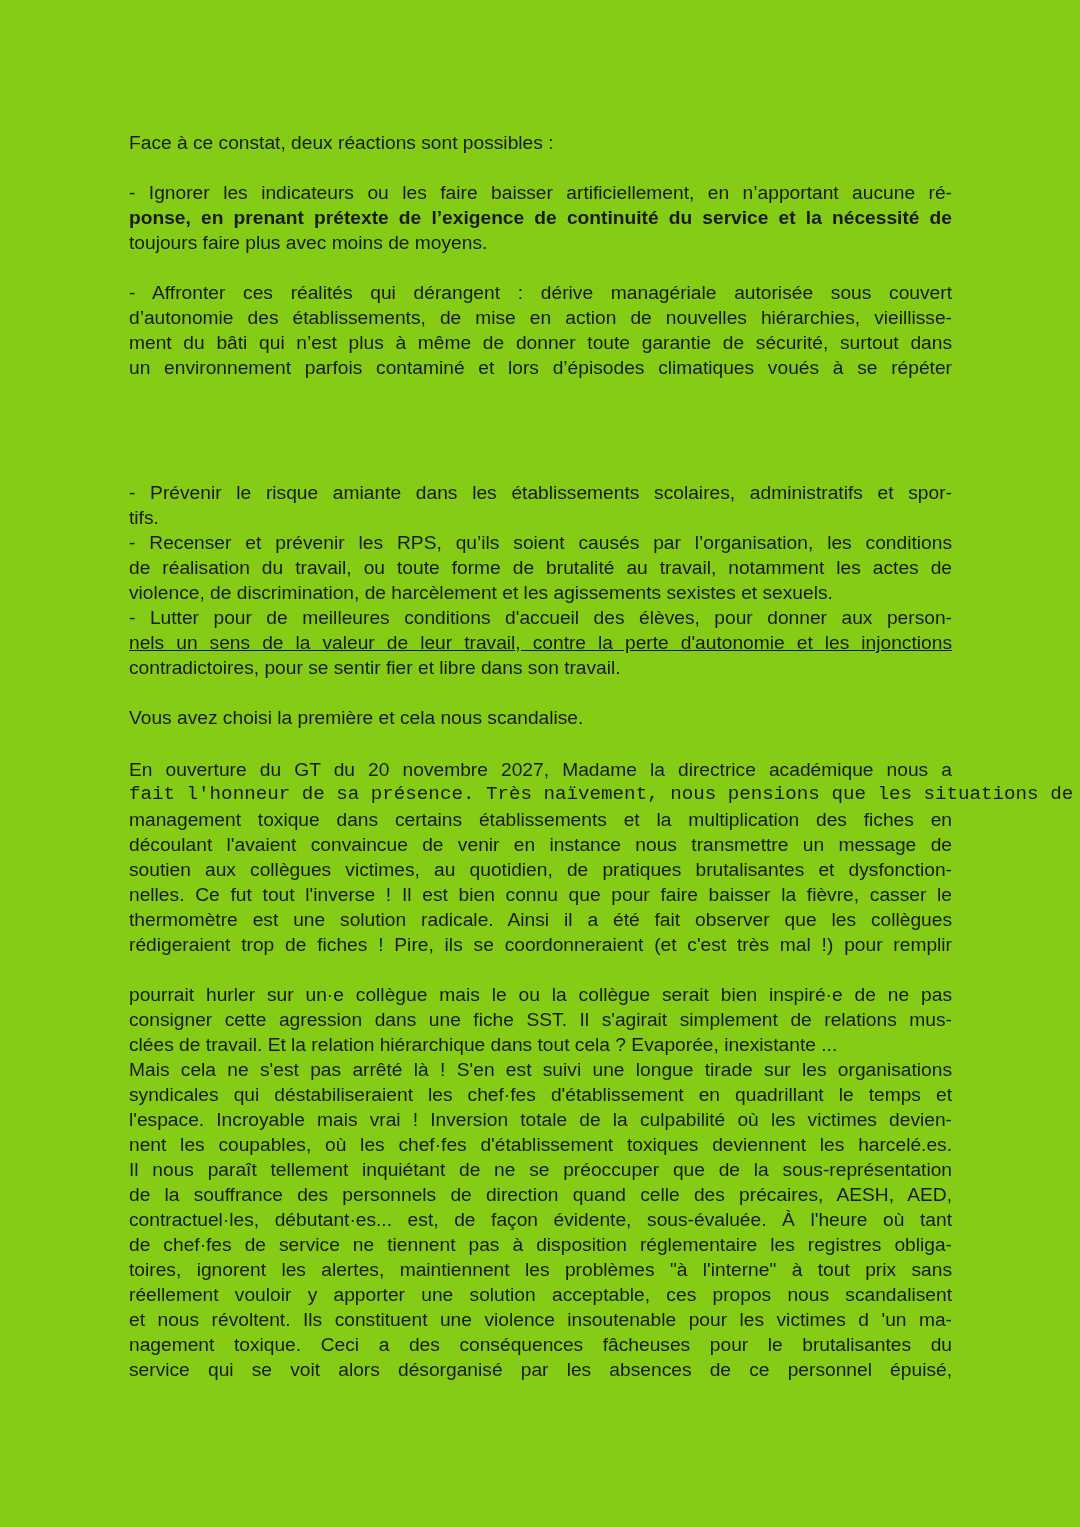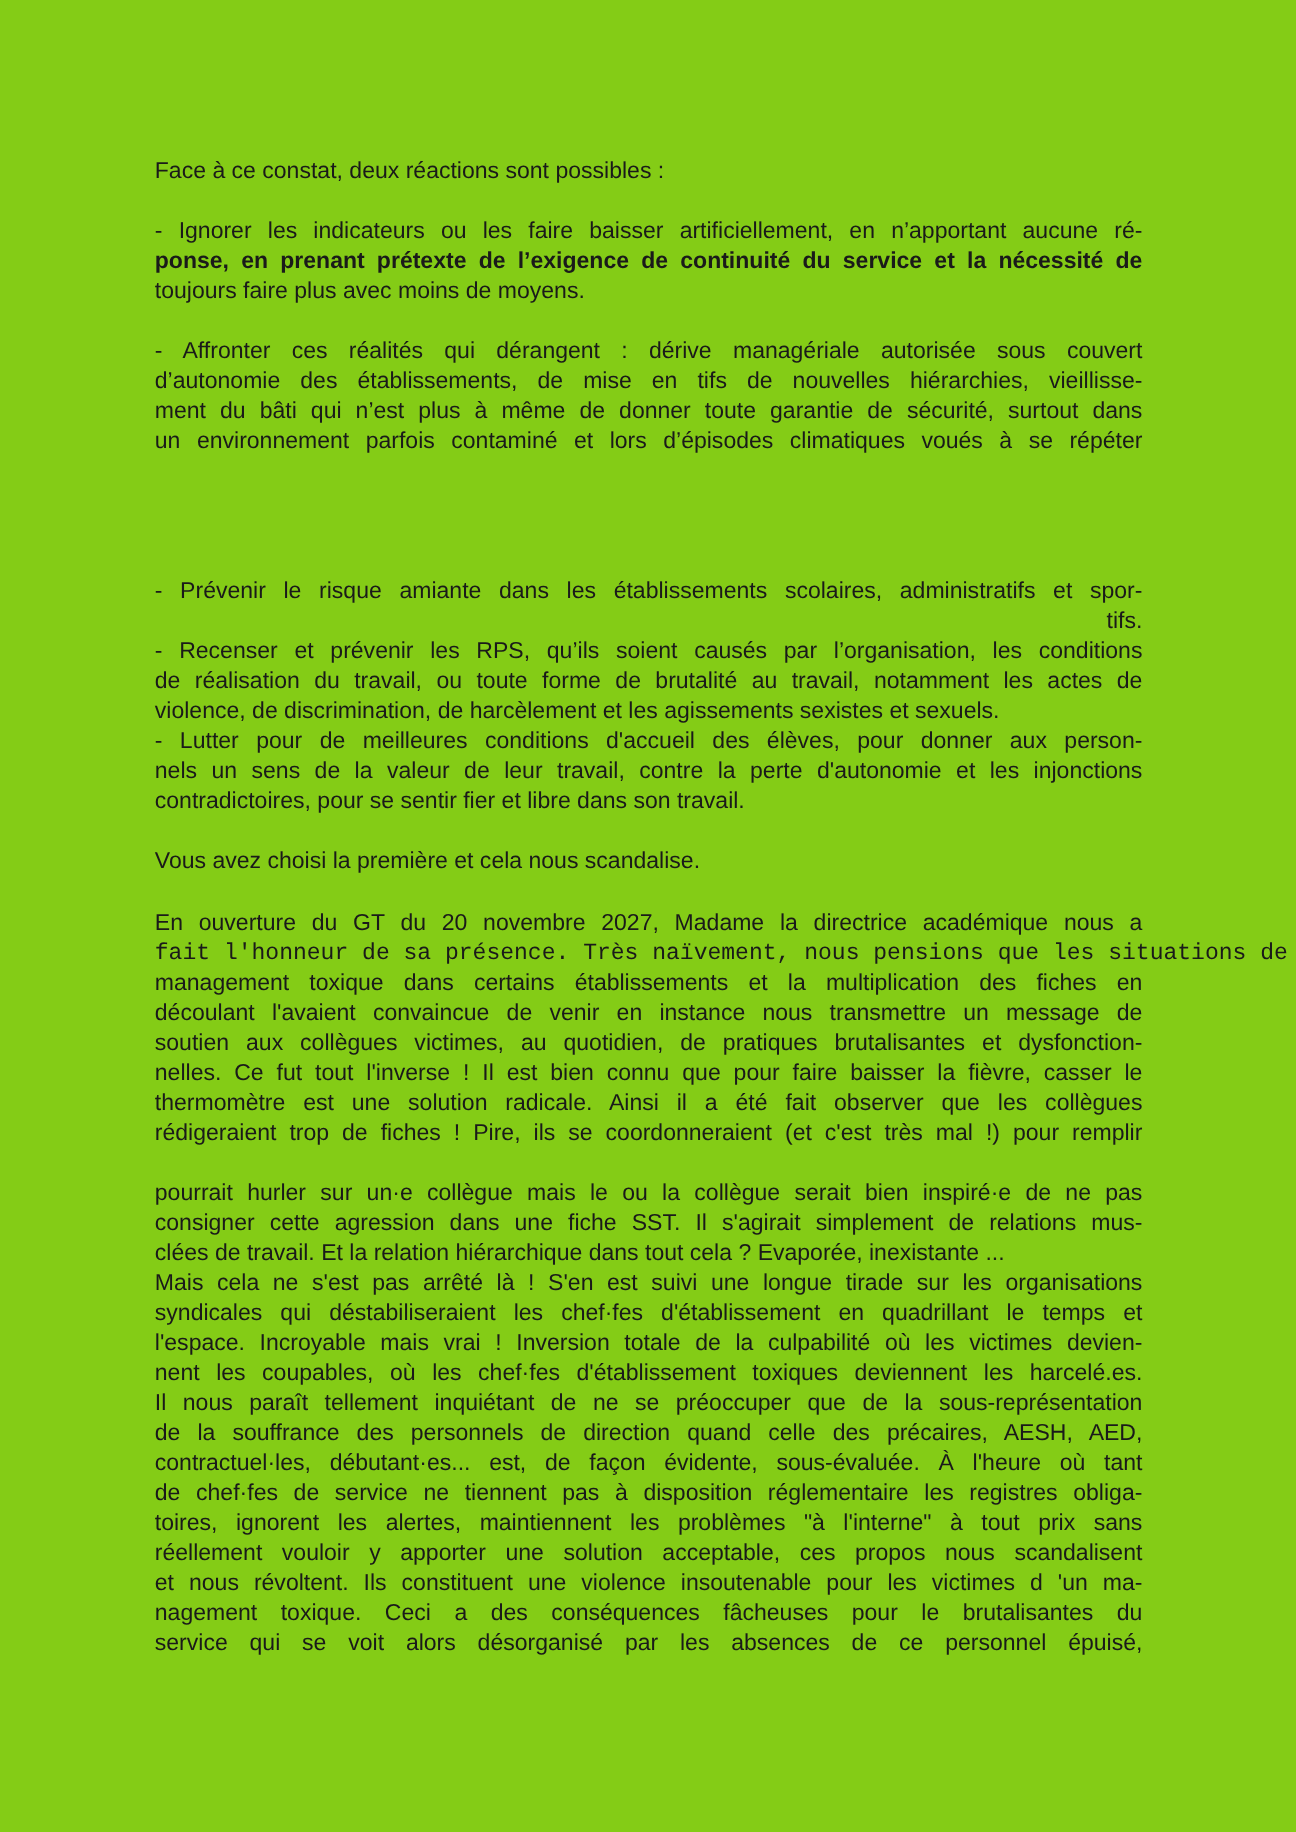--- a/index.html
+++ b/index.html
@@ -20,30 +20,30 @@
 </style>
 </head>
 <body>
 
 <div class="page" id="page">
     <div class="line left" style="top: 130px;">Face à ce constat, deux réactions sont possibles :</div>
     <div class="line justify" style="top: 180px;">- Ignorer les indicateurs ou les faire baisser artificiellement, en n’apportant aucune ré-</div>
     <div class="line justify" style="top: 205px; font-weight: bold;">ponse, en prenant prétexte de l’exigence de continuité du service et la nécessité de</div>
     <div class="line left" style="top: 230px;">toujours faire plus avec moins de moyens.</div>
     <div class="line justify" style="top: 280px;">- Affronter ces réalités qui dérangent : dérive managériale autorisée sous couvert</div>
-    <div class="line justify" style="top: 305px;">d’autonomie des établissements, de mise en tifs de nouvelles hiérarchies, vieillisse-</div>
+    <div class="line justify" style="top: 305px;">d’autonomie des établissements, de mise en action de nouvelles hiérarchies, vieillisse-</div>
     <div class="line justify" style="top: 330px;">ment du bâti qui n’est plus à même de donner toute garantie de sécurité, surtout dans</div>
     <div class="line justify" style="top: 355px;">un environnement parfois contaminé et lors d’épisodes climatiques voués à se répéter</div>
     <div class="line justify" style="top: 480px;">- Prévenir le risque amiante dans les établissements scolaires, administratifs et spor-</div>
-    <div class="line left" style="top: 505px; text-align: right;">tifs.</div>
+    <div class="line left" style="top: 505px;">tifs.</div>
     <div class="line justify" style="top: 530px;">- Recenser et prévenir les RPS, qu’ils soient causés par l’organisation, les conditions</div>
     <div class="line justify" style="top: 555px;">de réalisation du travail, ou toute forme de brutalité au travail, notamment les actes de</div>
     <div class="line left" style="top: 580px;">violence, de discrimination, de harcèlement et les agissements sexistes et sexuels.</div>
     <div class="line justify" style="top: 605px;">- Lutter pour de meilleures conditions d'accueil des élèves, pour donner aux person-</div>
-    <div class="line justify" style="top: 630px;">nels un sens de la valeur de leur travail, contre la perte d'autonomie et les injonctions</div>
+    <div class="line justify" style="top: 630px; text-decoration: underline;">nels un sens de la valeur de leur travail, contre la perte d'autonomie et les injonctions</div>
     <div class="line left" style="top: 655px;">contradictoires, pour se sentir fier et libre dans son travail.</div>
     <div class="line left" style="top: 705px;">Vous avez choisi la première et cela nous scandalise.</div>
     <div class="line justify" style="top: 757px;">En ouverture du GT du 20 novembre 2027, Madame la directrice académique nous a</div>
     <div class="line justify" style="top: 782px; font-family: Liberation Mono, monospace;">fait l'honneur de sa présence. Très naïvement, nous pensions que les situations de</div>
     <div class="line justify" style="top: 807px;">management toxique dans certains établissements et la multiplication des fiches en</div>
     <div class="line justify" style="top: 832px;">découlant l'avaient convaincue de venir en instance nous transmettre un message de</div>
     <div class="line justify" style="top: 857px;">soutien aux collègues victimes, au quotidien, de pratiques brutalisantes et dysfonction-</div>
     <div class="line justify" style="top: 882px;">nelles. Ce fut tout l'inverse ! Il est bien connu que pour faire baisser la fièvre, casser le</div>
     <div class="line justify" style="top: 907px;">thermomètre est une solution radicale. Ainsi il a été fait observer que les collègues</div>
     <div class="line justify" style="top: 932px;">rédigeraient trop de fiches ! Pire, ils se coordonneraient (et c'est très mal !) pour remplir</div>

